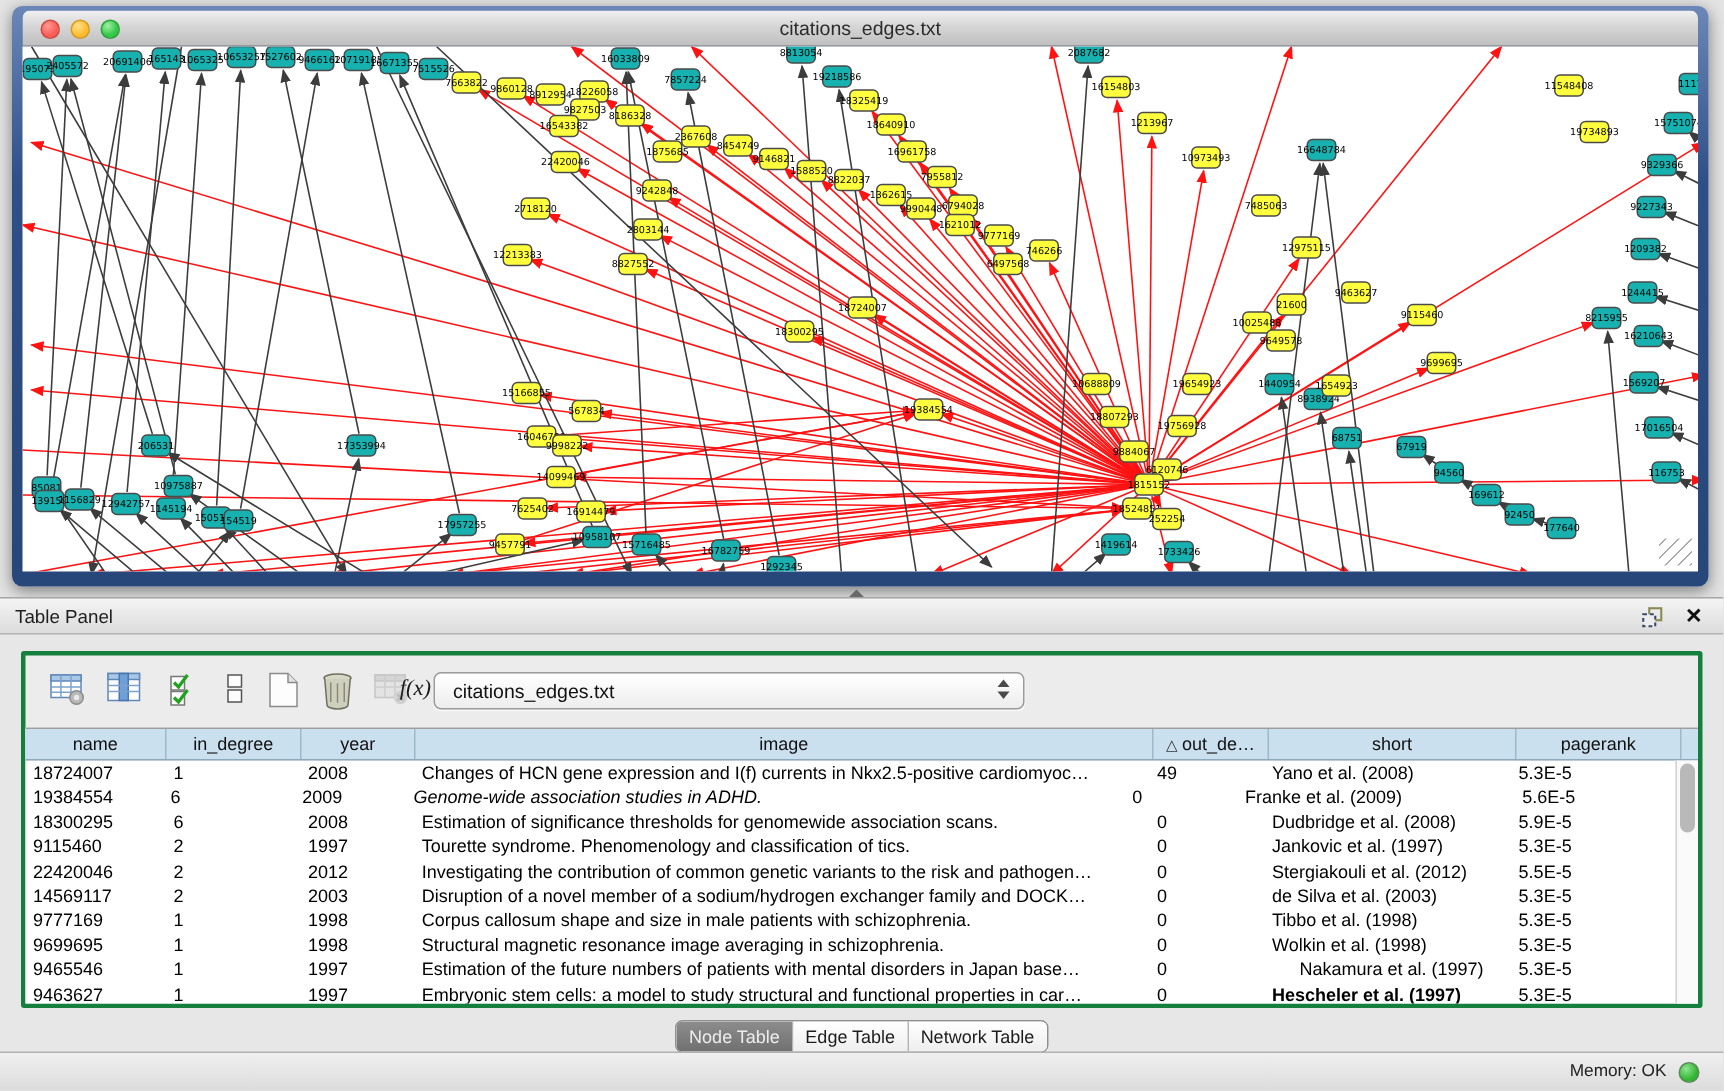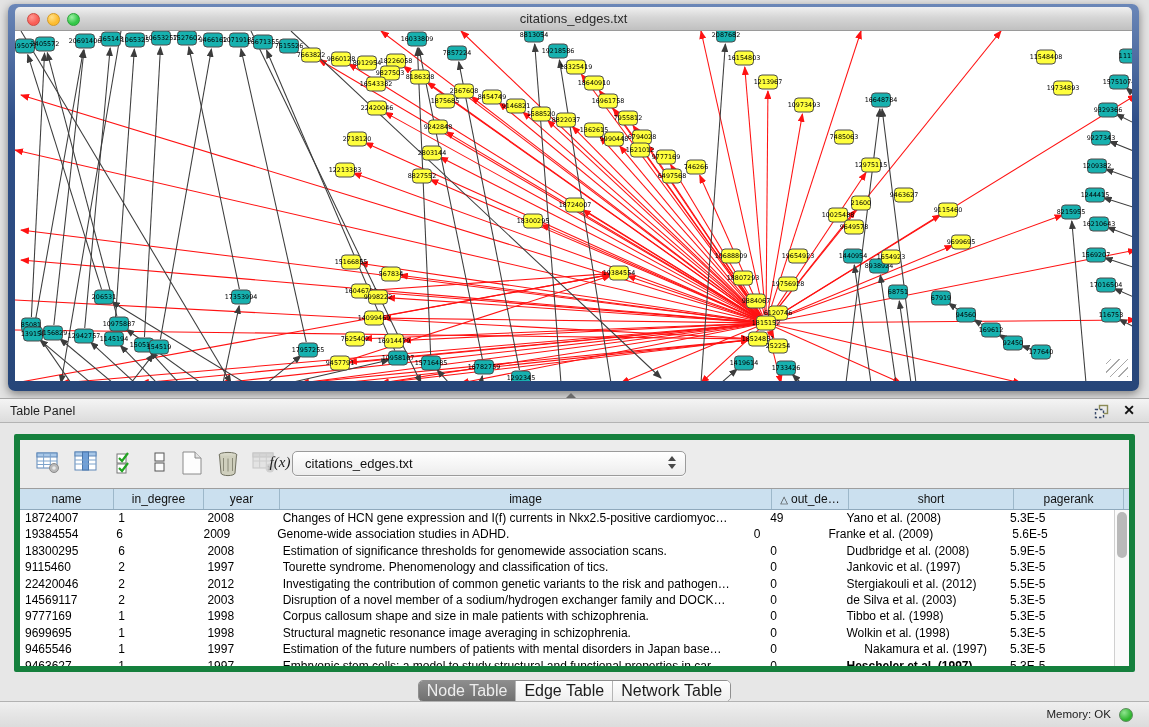--- a/index.html
+++ b/index.html
@@ -50,21 +50,21 @@
     position:relative; height:25px;
     background:linear-gradient(#f4f4f4,#dcdcdc);
     border-top:1px solid #a6a6a6; border-bottom:1px solid #b3b3b3;
   }
   .tp-title{ position:absolute; left:10px; line-height:24px; font-size:12.5px; color:#1e1e1e; }
   .tp-float{ position:absolute; right:40px; top:5px; width:15px; height:15px; cursor:pointer; }
   .tp-close{ position:absolute; right:14px; top:3px; font-size:14px; font-weight:bold; color:#111; cursor:pointer; }
 
   .table-container{
     position:absolute; left:14px; right:14px; top:36px; height:238px;
-    border:6px solid #15803d; border-radius:2px; background:#ececec;
+    border:3px solid #15803d; border-radius:2px; background:#ececec;
   }
   .toolbar{ position:relative; height:48px; }
   .tb-icon{ position:absolute; top:9px; width:28px; height:30px; text-align:center; cursor:pointer; }
   .combo{
     position:absolute; left:272px; top:11px; width:394px; height:25px;
     border:1px solid #9b9b9b; border-radius:5px;
     background:linear-gradient(#ffffff,#ededed);
     box-shadow:0 1px 1px rgba(255,255,255,.8);
   }
   .combo-text{ position:absolute; left:12px; line-height:23px; font-size:13px; color:#111; }
@@ -87,21 +87,21 @@
   .vscroll{
     position:absolute; right:0; top:21px; bottom:0; width:15px;
     background:#fafafa; border-left:1px solid #d0d0d0;
   }
   .vthumb{ position:absolute; left:2px; top:2px; width:10px; height:46px; border-radius:6px; background:#b9b9b9; }
 
   
   .tabs{ position:absolute; left:0; right:0; top:282px; height:22px; text-align:center; }
   .seg{ display:inline-flex; border:1px solid #8f8f8f; border-radius:5px; overflow:hidden; background:#fff; box-shadow:0 1px 0 rgba(255,255,255,.7); }
   .seg-item{
-    padding:0 8px; line-height:20px; font-size:16px; color:#1c1c1c; cursor:pointer;
+    padding:0 8px; line-height:20px; font-size:12px; color:#1c1c1c; cursor:pointer;
     background:linear-gradient(#ffffff,#eeeeee); border-right:1px solid #b5b5b5;
   }
   .seg-item:last-child{ border-right:none; }
   .seg-item.selected{ background:linear-gradient(#8d8d8d,#707070); color:#ededed; }
 
   
   .status-bar{
     position:absolute; left:0; bottom:0; width:1149px; height:26px;
     background:linear-gradient(#efefef,#dcdcdc); border-top:1px solid #b2b2b2;
   }
@@ -842,21 +842,21 @@
             <div class="td" style="width: 76px;">2008</div>
             <div class="td" style="width: 492px;">Changes of HCN gene expression and I(f) currents in Nkx2.5-positive cardiomyoc…</div>
             <div class="td" style="width: 77px;">49</div>
             <div class="td" style="width: 165px;">Yano et al. (2008)</div>
             <div class="td" style="width: 110px;">5.3E-5</div>
           </div>
           <div class="tr">
             <div class="td" style="width: 94px;">19384554</div>
             <div class="td" style="width: 90px;">6</div>
             <div class="td" style="width: 76px;">2009</div>
-            <div class="td" style="width: 492px;">Genome-wide association studies in ADHD.</div>
+            <div class="td" style="width: 492px; font-style: italic;">Genome-wide association studies in ADHD.</div>
             <div class="td" style="width: 77px;">0</div>
             <div class="td" style="width: 165px;">Franke et al. (2009)</div>
             <div class="td" style="width: 110px; margin-left: 24px;">5.6E-5</div>
           </div>
           <div class="tr">
             <div class="td" style="width: 94px;">18300295</div>
             <div class="td" style="width: 90px;">6</div>
             <div class="td" style="width: 76px;">2008</div>
             <div class="td" style="width: 492px;">Estimation of significance thresholds for genomewide association scans.</div>
             <div class="td" style="width: 77px;">0</div>

